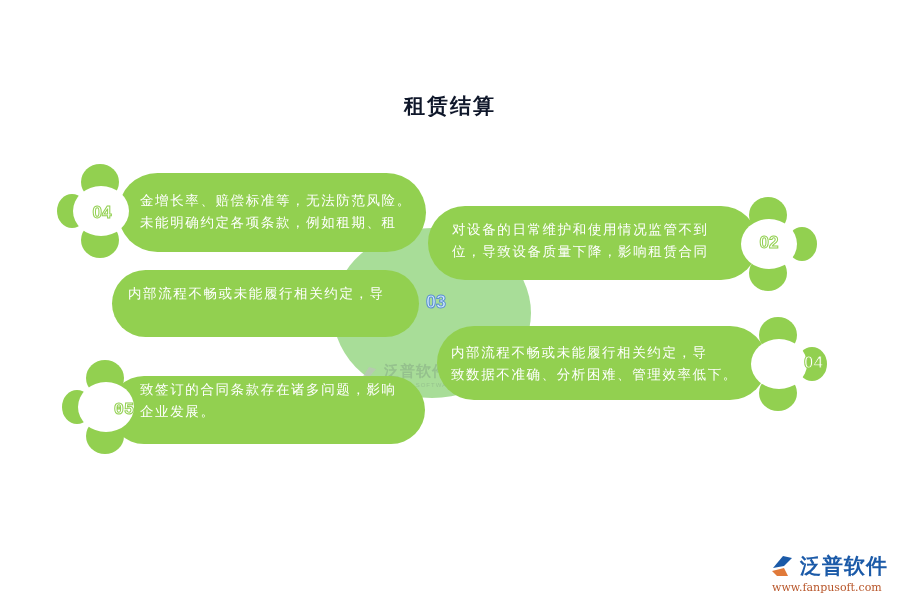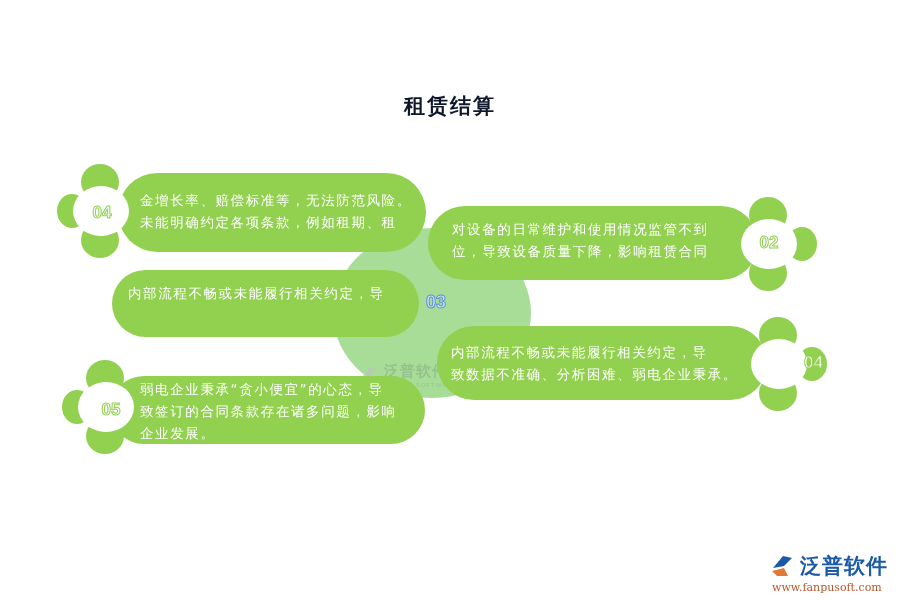--- a/index.html
+++ b/index.html
@@ -112,44 +112,43 @@
 <div class="bubble" style="left:112px; top:270px; width:307px; height:67px;">
   <div class="btxt" style="left:16px; top:12px;">
     <div>内部流程不畅或未能履行相关约定，导</div>
   </div>
 </div>
 <div class="center-num">03</div>
 
 <div class="bubble" style="left:437px; top:326px; width:330px; height:74px;">
   <div class="btxt" style="left:14px; top:15px;">
     <div>内部流程不畅或未能履行相关约定，导</div>
-    <div>致数据不准确、分析困难、弱电企业秉承。</div>
+    <div>致数据不准确、分析困难、管理效率低下。</div>
   </div>
 </div>
 <div class="flower" style="left:745px; top:317px;">
   <div class="petal" style="left:14px; top:0; width:38px; height:36px;"></div>
   <div class="petal" style="left:14px; top:58px; width:38px; height:36px;"></div>
   <div class="petal" style="left:52px; top:30px; width:30px; height:34px;"></div>
   <div class="core" style="left:6px; top:22px; width:56px; height:50px;"></div>
   <div class="num" style="left:-10px; top:36px; width:88px;text-align:right;">04</div>
 </div>
 
 <div class="bubble" style="left:110px; top:376px; width:315px; height:68px;">
   <div class="btxt" style="left:30px; top:2px;">
-    <div>弱电企业秉承“贪小便宜”的心态，导</div>
     <div>致签订的合同条款存在诸多问题，影响</div>
     <div>企业发展。</div>
   </div>
 </div>
 <div class="flower" style="left:62px; top:360px;">
   <div class="petal" style="left:24px; top:0; width:38px; height:36px;"></div>
   <div class="petal" style="left:24px; top:58px; width:38px; height:36px;"></div>
   <div class="petal" style="left:0; top:30px; width:30px; height:34px;"></div>
   <div class="core" style="left:16px; top:22px; width:56px; height:50px;"></div>
-  <div class="num" style="left:5px; top:40px; width:88px;">05</div>
+  <div class="num" style="left:18px; top:40px; width:88px;font-family:Liberation Mono, monospace;">05</div>
 </div>
 
 <div class="logo">
   <svg class="logo-icon" viewBox="0 0 26 24">
     <path d="M3 14 L13 2 L22 4 L14 12 Z" fill="#1b5aa8"></path>
     <path d="M2 17 L14 14 L18 22 L7 22 Z" fill="#e07a3a"></path>
   </svg>
   <span class="logo-text">泛普软件</span>
   <span class="logo-url">www.fanpusoft.com</span>
 </div>

